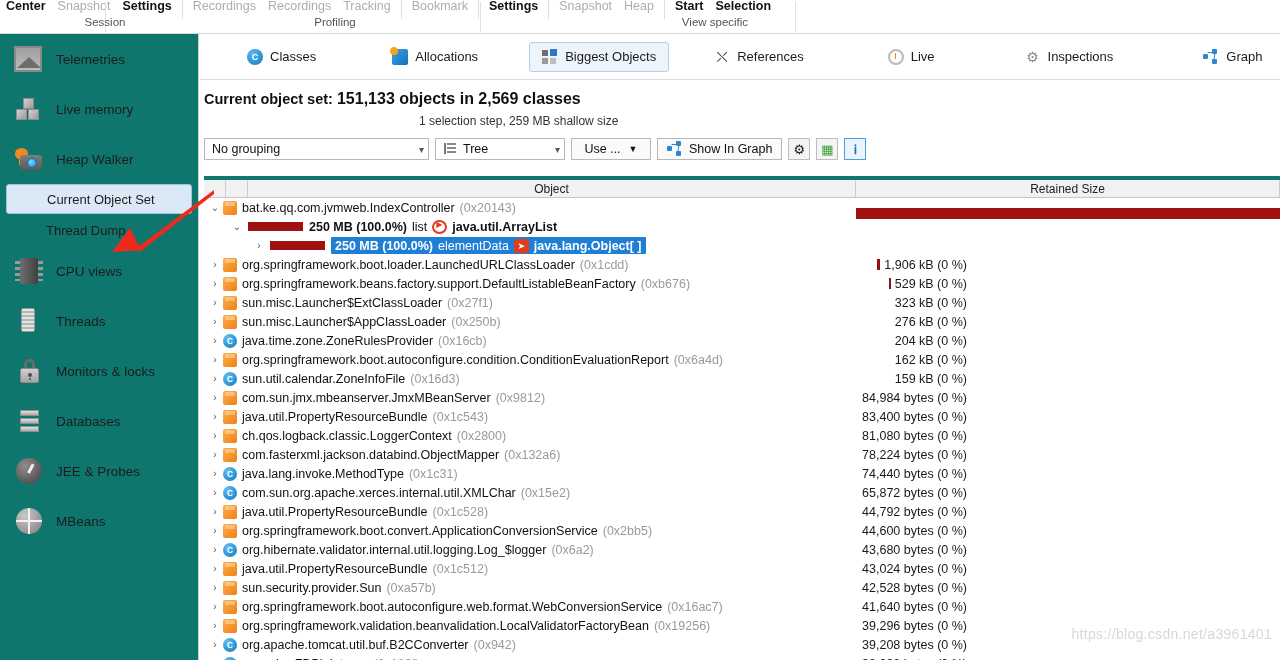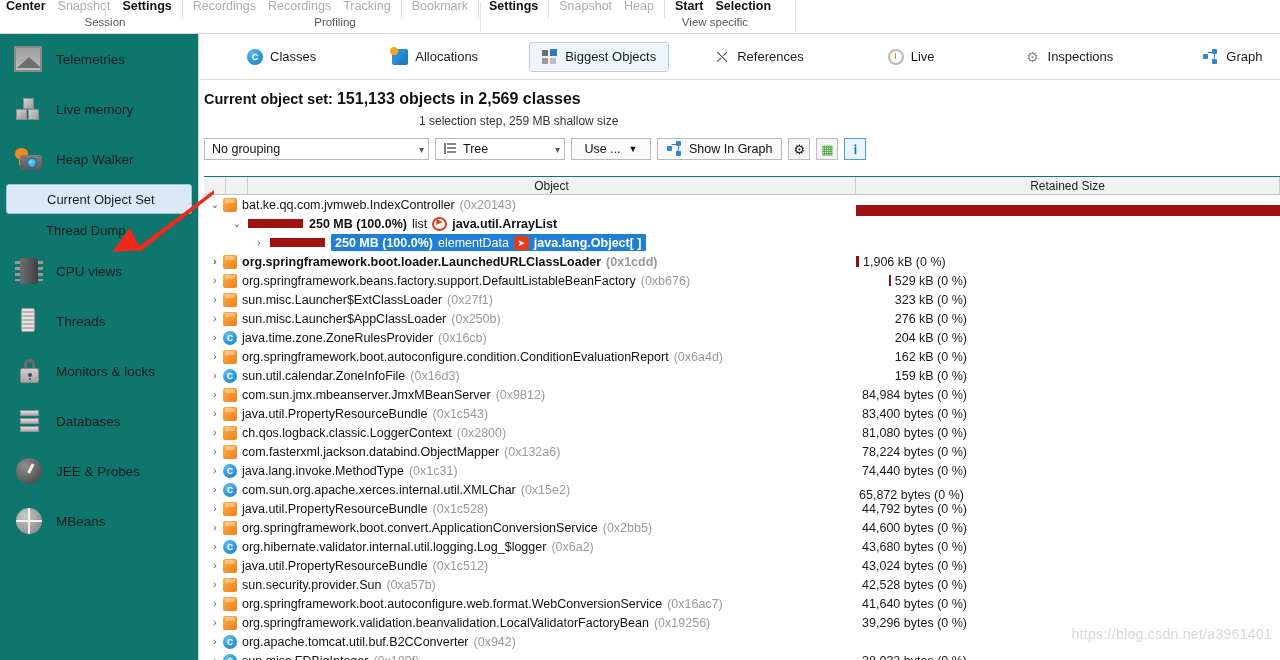--- a/index.html
+++ b/index.html
@@ -263,21 +263,21 @@
     content:""; position:absolute; left:1px; top:1px; width:2px;height:11px;background:#777;
   }
   .tree-ico:after{
     content:""; position:absolute; left:4px; top:1px; width:9px;height:11px;
     background: repeating-linear-gradient(#888 0 2px, transparent 2px 4px);
   }
 
   
   .table-wrap {
     position: absolute; left: 4px; right: 0; top: 142px; bottom: 0;
-    border-top: 1px solid #0f766e;
+    border-top: 4px solid #0f766e;
     overflow: hidden;
   }
   .thead {
     display: flex; height: 18px; background: #f1f1f1;
     border-bottom: 1px solid #c6c6c6;
     font-size: 12px; color: #222;
   }
   .th { border-right: 1px solid #cdcdcd; display: flex; align-items: center; justify-content: center; }
   .th-a { width: 22px; }
   .th-b { width: 22px; }
@@ -594,27 +594,27 @@
           <span class="field-txt">elementData</span>
           <span class="arrow-ico arrow-sq">➤</span>
           <span class="type-bold">java.lang.Object[ ]</span>
         </span>
       </div>
       <div class="cell-ret"></div>
     </div>
 
     <div id="rows-host">
         <div class="row">
-          <div class="cell-obj" style="padding-left: 4px; font-weight: bold;">
+          <div class="cell-obj" style="padding-left: 4px;">
             <span class="twisty closed"></span>
             <span class="obj-ico ico-inst"></span>
             <span class="obj-name">org.springframework.boot.loader.LaunchedURLClassLoader</span>
             <span class="obj-addr">(0x1cdd)</span>
           </div>
-          <div class="cell-ret" style="padding-right: 313px;">
+          <div class="cell-ret" style="justify-content: flex-end; padding-right: 313px;">
             <span class="ret-mini "></span>
             <span class="ret-val">1,906 kB (0 %)</span>
           </div>
         </div>
         <div class="row">
           <div class="cell-obj" style="padding-left: 4px; align-items: center;">
             <span class="twisty closed"></span>
             <span class="obj-ico ico-inst"></span>
             <span class="obj-name">org.springframework.beans.factory.support.DefaultListableBeanFactory</span>
             <span class="obj-addr">(0xb676)</span>
@@ -744,21 +744,21 @@
             <span class="ret-val">74,440 bytes (0 %)</span>
           </div>
         </div>
         <div class="row">
           <div class="cell-obj" style="padding-left: 4px;">
             <span class="twisty closed"></span>
             <span class="obj-ico ico-class">C</span>
             <span class="obj-name">com.sun.org.apache.xerces.internal.util.XMLChar</span>
             <span class="obj-addr">(0x15e2)</span>
           </div>
-          <div class="cell-ret" style="justify-content: flex-end; padding-right: 313px; flex-direction: column;">
+          <div class="cell-ret" style="justify-content: flex-end; padding-right: 313px;">
             <span class="ret-mini none"></span>
             <span class="ret-val">65,872 bytes (0 %)</span>
           </div>
         </div>
         <div class="row">
           <div class="cell-obj" style="padding-left: 4px;">
             <span class="twisty closed"></span>
             <span class="obj-ico ico-inst"></span>
             <span class="obj-name">java.util.PropertyResourceBundle</span>
             <span class="obj-addr">(0x1c528)</span>
@@ -839,20 +839,24 @@
             <span class="ret-mini none"></span>
             <span class="ret-val">39,296 bytes (0 %)</span>
           </div>
         </div>
         <div class="row">
           <div class="cell-obj" style="padding-left: 4px;">
             <span class="twisty closed"></span>
             <span class="obj-ico ico-class">C</span>
             <span class="obj-name">org.apache.tomcat.util.buf.B2CConverter</span>
             <span class="obj-addr">(0x942)</span>
+          </div>
+          <div class="cell-ret" style="justify-content: flex-end; padding-right: 313px;">
+            <span class="ret-mini none"></span>
+            <span class="ret-val">39,208 bytes (0 %)</span>
           </div>
         </div>
         <div class="row">
           <div class="cell-obj" style="padding-left: 4px;">
             <span class="twisty closed"></span>
             <span class="obj-ico ico-class">C</span>
             <span class="obj-name">sun.misc.FDBigInteger</span>
             <span class="obj-addr">(0x189f)</span>
           </div>
           <div class="cell-ret" style="justify-content: flex-end; padding-right: 313px;">

